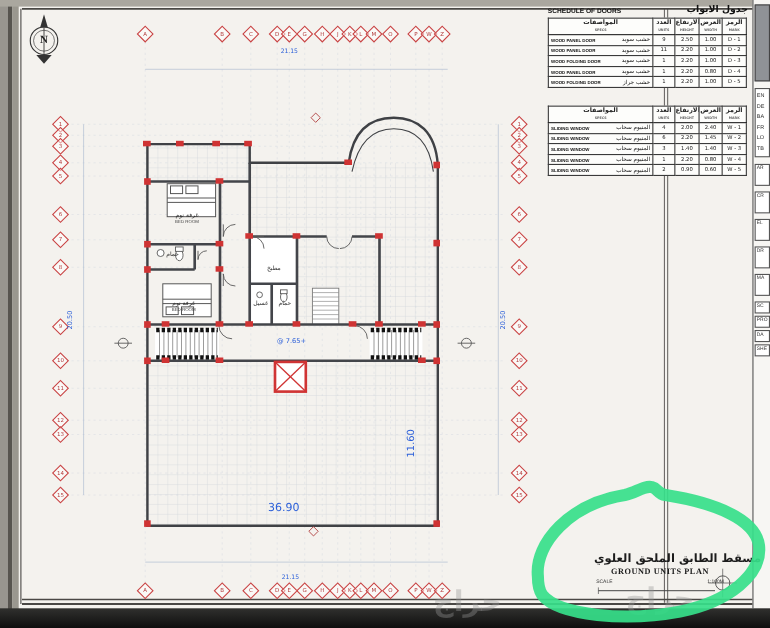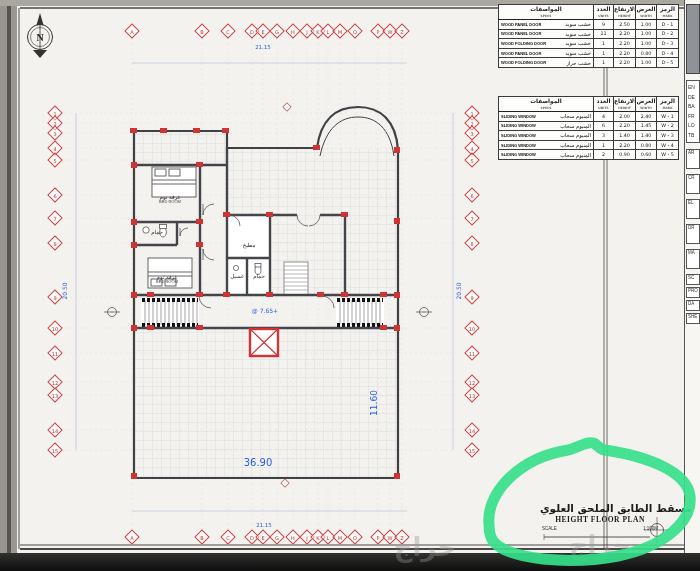--- a/index.html
+++ b/index.html
@@ -549,20 +549,24 @@
     </div>
       <div class="rlabel" style="left: 237px; top: 276px;">
       <span>غسيل</span><span class="r-en"></span>
     </div>
       <div class="rlabel" style="left: 259px; top: 276px;">
       <span>حمام</span><span class="r-en"></span>
     </div>
     </div>
 
   <div class="sched" style="left:498px;top:4px">
+    <div class="sched-titles">
+      <span class="st-en">SCHEDULE OF DOORS</span>
+      <span class="st-ar">جدول الابواب</span>
+    </div>
     <table class="sched-table">
       <thead>
           <tr>
             <th>
           <span class="h-ar">المواصفات</span>
               <span class="h-en">SPECS</span>
         </th>
             <th>
           <span class="h-ar">العدد</span>
               <span class="h-en">UNITS</span>
@@ -757,21 +761,21 @@
     <div class="strip-small">
         <div class="strip-row">SC</div>
         <div class="strip-row">PRO</div>
         <div class="strip-row">DA</div>
         <div class="strip-row">SHE</div>
       </div>
   </div>
 
   <div class="tblock">
     <div class="tb-ar">مسقط الطابق الملحق العلوي</div>
-    <div class="tb-en">HEIGHT FLOOR PLAN</div>
+    <div class="tb-en">GROUND UNITS PLAN</div>
     <div class="tb-scale">
       <span>SCALE</span>
       <span>1:100M</span>
     </div>
   </div>
 
   <div class="watermark" style="left:425px;top:547px">حراج</div>
   <div class="watermark" style="left:600px;top:545px">حراج</div>
 
   <div class="edge edge-bottom"></div>

